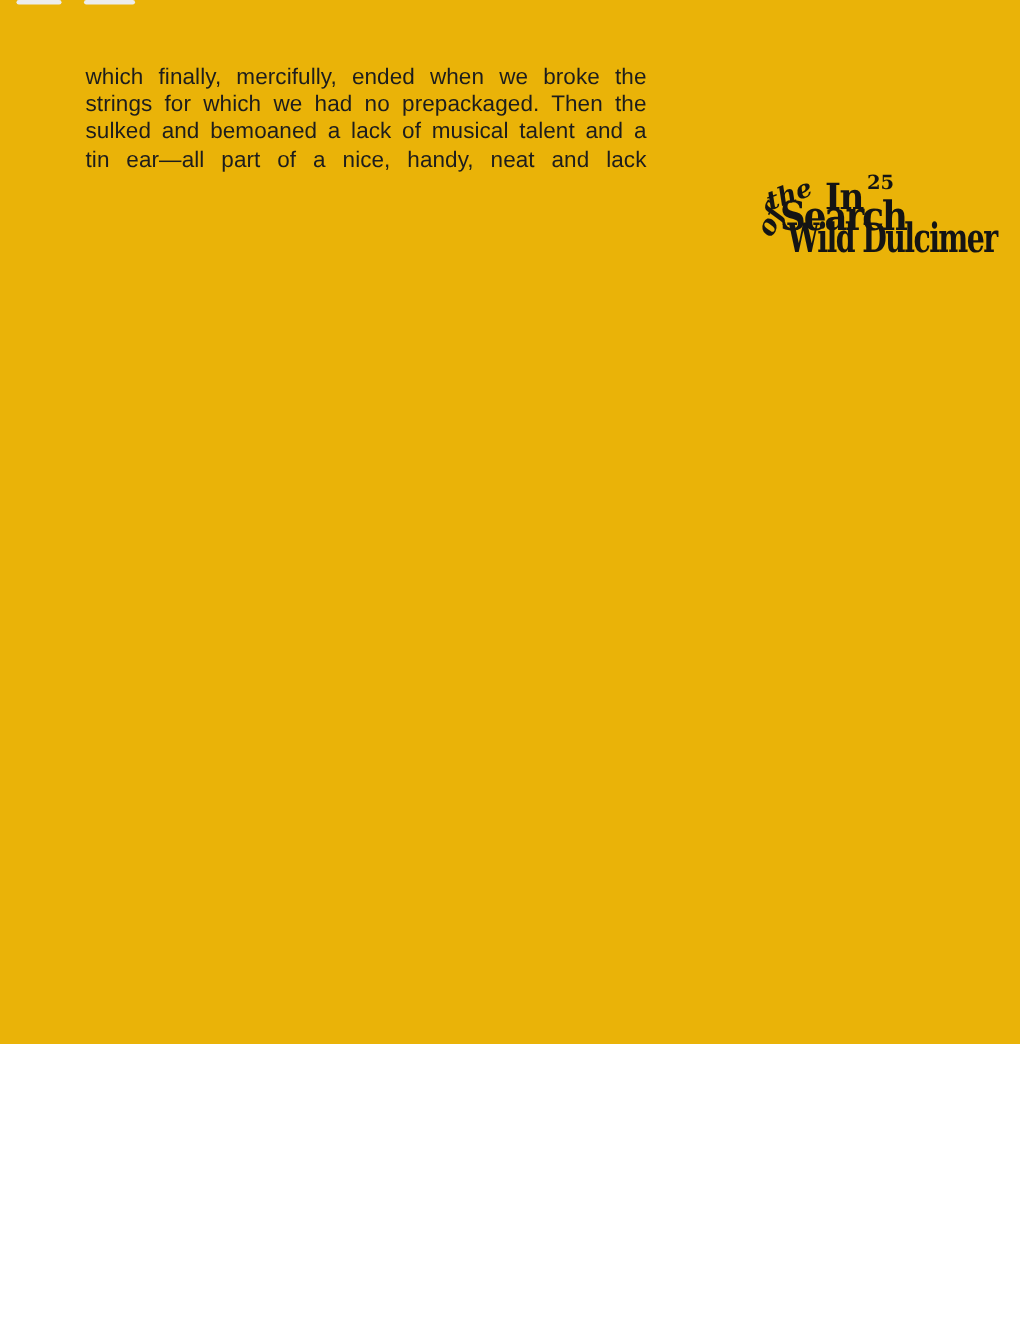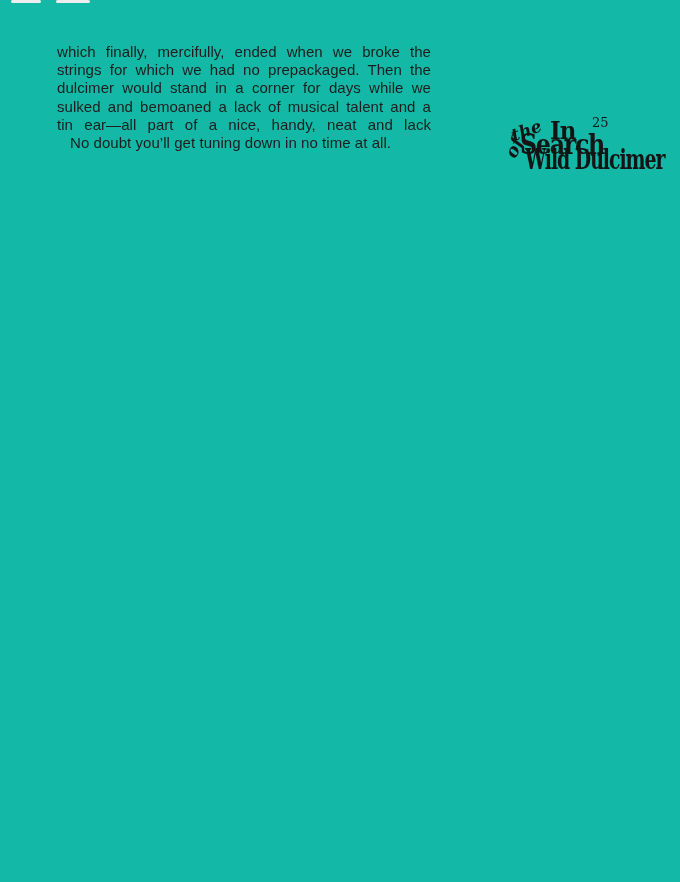--- a/index.html
+++ b/index.html
@@ -1,19 +1,19 @@
 <!DOCTYPE html>
 <html><head>
 <meta charset="utf-8">
 <style>
   html,body { margin:0; padding:0; background:#ffffff; }
   .page {
     position:relative;
-    width:680px; height:882px;
-    background:#14b8a6;
+    width:680px; height:696px;
+    background:#eab308;
     overflow:hidden;
     font-family:"Liberation Sans", sans-serif;
   }
   
   .smudge { position:absolute; background:#ededed; border-radius:2px; }
   .smudge.s1 { left:11px; top:0; width:30px; height:3px; }
   .smudge.s2 { left:56px; top:0; width:34px; height:3px; }
 
   
   .text-block {
@@ -31,41 +31,39 @@
   
   .logo {
     position:absolute;
     left:500px; top:115px; width:160px; height:75px;
     color:#141414;
     font-family:"DejaVu Serif", serif;
     font-weight:bold;
   }
   .logo span { position:absolute; white-space:nowrap; line-height:1; display:block; }
   .lg-in     { left:50px; top:4px;  font-size:24px; letter-spacing:-1px; transform:scaleX(.95); transform-origin:left top; }
-  .lg-25     { left:92px; top:1px;  font-size:13px; font-weight:normal; letter-spacing:0; }
+  .lg-25     { left:78px; top:1px;  font-size:13px; font-weight:bold; letter-spacing:0; }
   .lg-search { left:20px; top:16px; font-size:27px; letter-spacing:-1.5px; transform:scaleX(.88); transform-origin:left top; }
   .lg-wild   { left:25px; top:31px; font-size:27px; letter-spacing:-1.5px; transform:scaleX(.70); transform-origin:left top; }
   .lg-the    { left:9px;  top:13px; font-size:17px; font-style:italic; transform:rotate(-20deg); transform-origin:left top; }
   .lg-of     { left:2px;  top:38px; font-size:18px; font-style:italic; transform:rotate(-65deg); transform-origin:left top; }
 </style>
 </head>
 <body>
 
 <div class="page">
 
   <div class="smudge s1"></div>
   <div class="smudge s2"></div>
 
   <div class="text-block">
     <div class="bline just">which finally, mercifully, ended when we broke the</div>
     <div class="bline just">strings for which we had no prepackaged. Then the</div>
-    <div class="bline just">dulcimer would stand in a corner for days while we</div>
     <div class="bline just">sulked and bemoaned a lack of musical talent and a</div>
     <div class="bline just">tin ear—all part of a nice, handy, neat and lack</div>
-    <div class="bline closing">No doubt you’ll get tuning down in no time at all.</div>
   </div>
 
   <div class="logo">
     <span class="lg-in">In</span>
     <span class="lg-25">25</span>
     <span class="lg-search">Search</span>
     <span class="lg-the">the</span>
     <span class="lg-of">of</span>
     <span class="lg-wild">Wild Dulcimer</span>
   </div>

